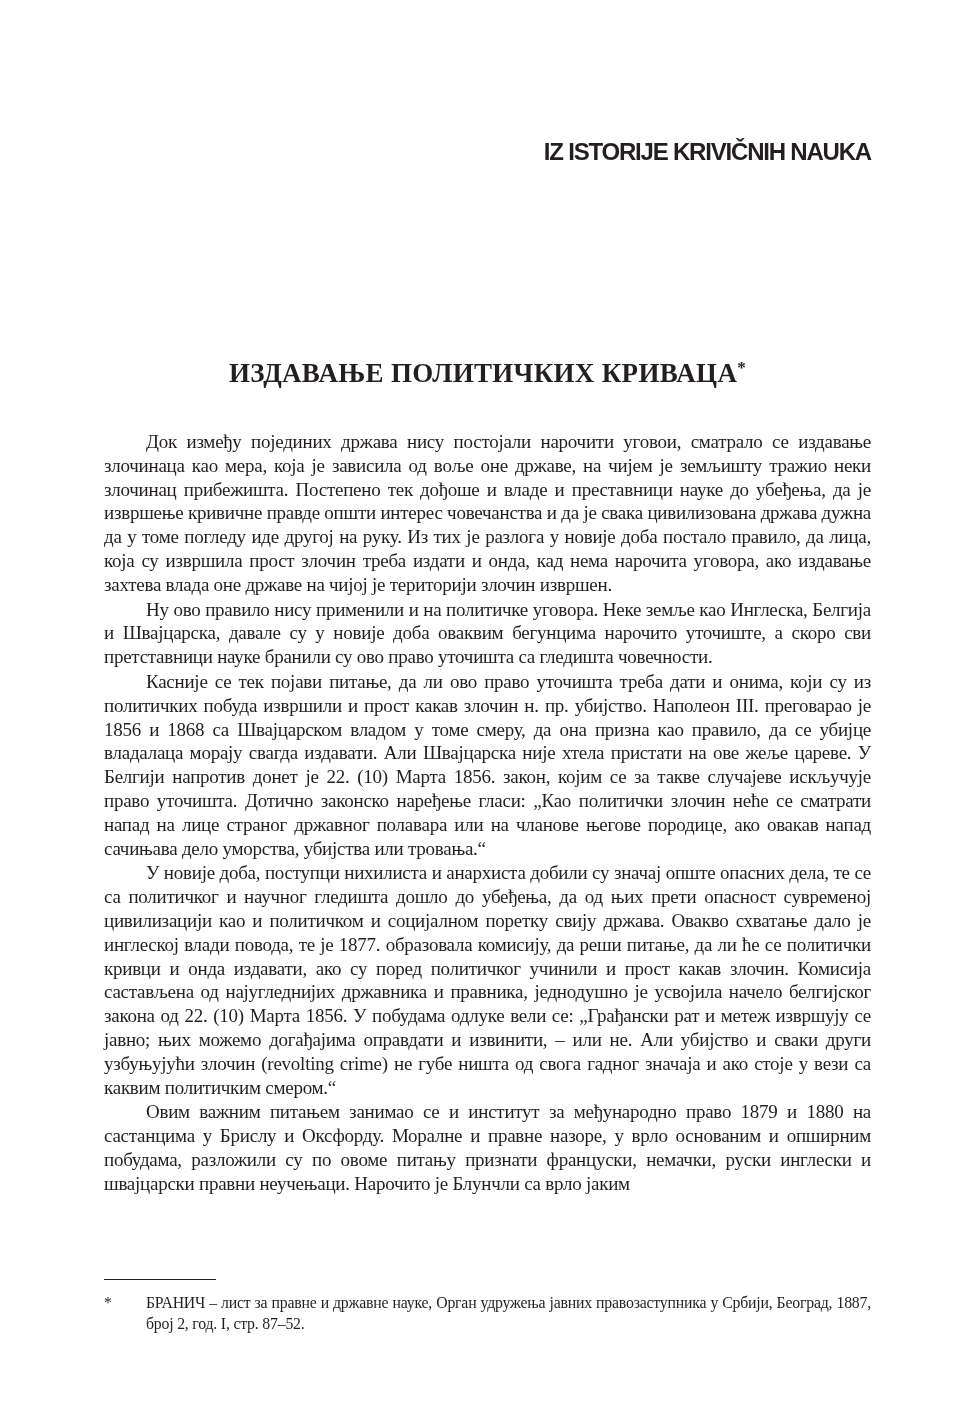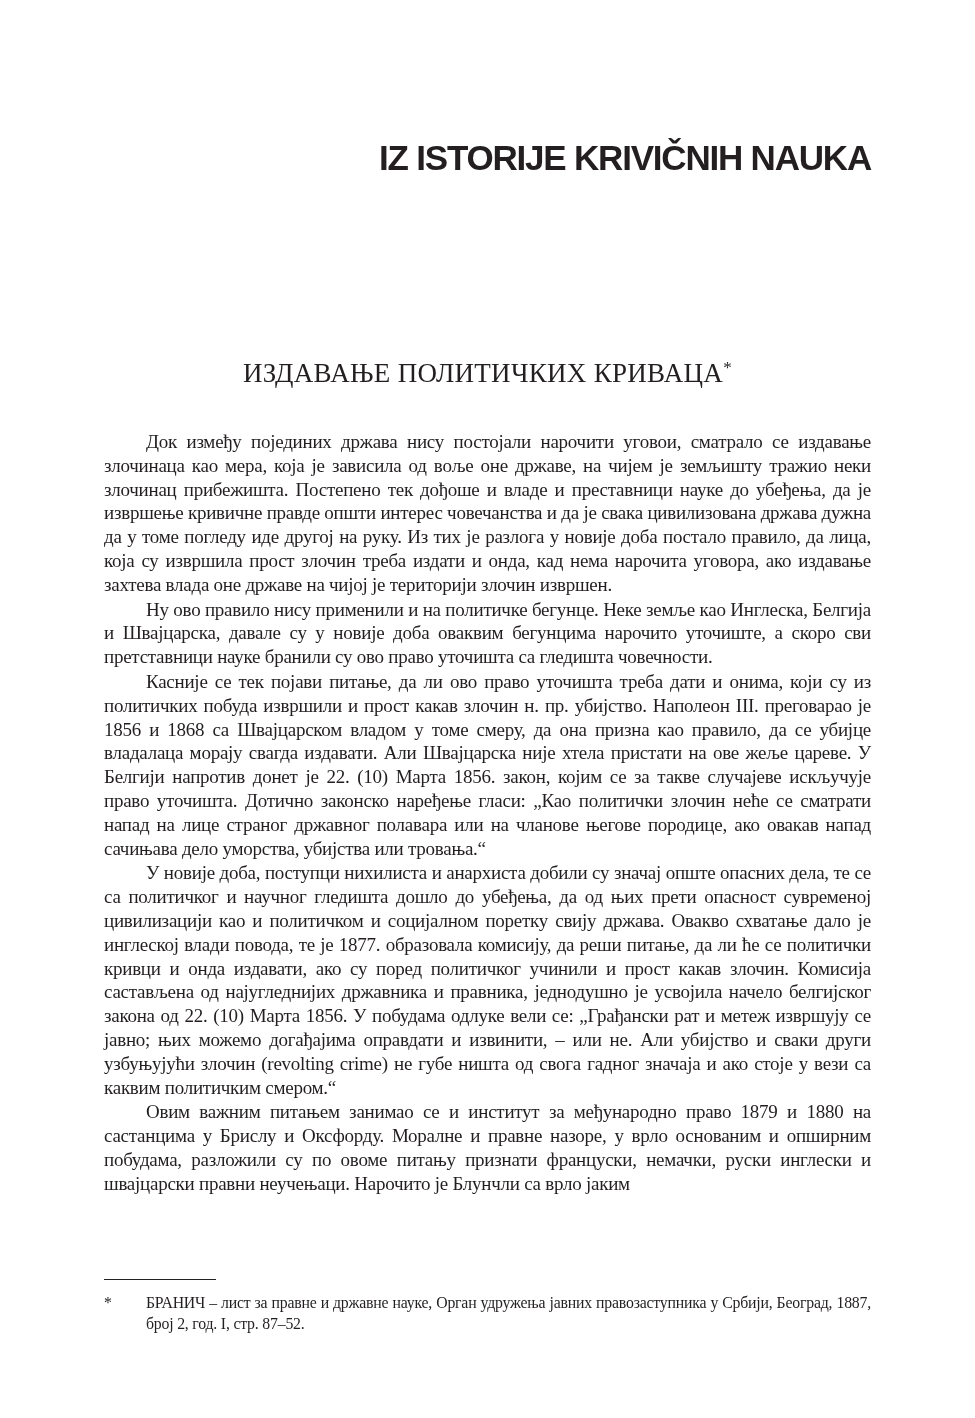--- a/index.html
+++ b/index.html
@@ -1,24 +1,24 @@
 <!DOCTYPE html>
 <html><head>
   <meta charset="utf-8">
   <style>
     html, body { margin: 0; padding: 0; background: #ffffff; }
     body { width: 975px; height: 1418px; position: relative; overflow: hidden; color: #231f20; }
     .section-title {
       position: absolute; right: 104px; top: 138px;
       font-family: "Liberation Sans", sans-serif; font-weight: bold;
-      font-size: 35px; letter-spacing: -1.2px; margin: 0; color: #231f20;
+      font-size: 24px; letter-spacing: -1.2px; margin: 0; color: #231f20;
     }
     .article-title {
       position: absolute; left: 0; width: 975px; top: 358px; text-align: center;
-      font-family: "Liberation Serif", serif; font-weight: normal;
+      font-family: "Liberation Serif", serif; font-weight: bold;
       font-size: 27px; letter-spacing: 0.3px; margin: 0; color: #231f20;
     }
     .article-title sup { font-size: 17px; vertical-align: 9px; }
     .body-text {
       position: absolute; left: 104px; width: 767px; top: 430px;
       font-family: "Liberation Serif", serif; font-size: 19px; line-height: 23.8px;
       text-align: justify; letter-spacing: -0.25px;
     }
     .body-text p { margin: 0 0 1px 0; text-indent: 42px; hyphens: manual; }
     .footnote-rule {
@@ -35,21 +35,21 @@
   </style>
 </head>
 <body>
 
 <h1 class="section-title">IZ ISTORIJE KRIVIČNIH NAUKA</h1>
 
 <h2 class="article-title"><span>ИЗДАВАЊЕ ПОЛИТИЧКИХ КРИВАЦА</span><sup>*</sup></h2>
 
 <div class="body-text">
   <p>Док између појединих држава нису постојали нарочити уговои, сматрало се издавање злочинаца као мера, која је зависила од воље оне државе, на чијем је земљишту тражио неки злочинац прибежишта. Постепено тек дођоше и владе и преставници науке до убеђења, да је извршење кривичне правде општи интерес човечанства и да је свака цивилизована држава дужна да у томе погледу иде другој на руку. Из тих је разлога у новије доба постало правило, да лица, која су извршила прост злочин треба издати и онда, кад нема нарочита уговора, ако издавање захтева влада оне државе на чијој је територији злочин извршен.</p>
-  <p>Ну ово правило нису применили и на политичке бегунце. Неке земље као Инглеска, Белгија и Швајцарска, давале су у новије доба оваквим бегунцима нарочито уточиште, а скоро сви претставници науке бранили су ово право уточишта са гледишта човечности.</p>
+  <p>Ну ово правило нису применили и на политичке уговора. Неке земље као Инглеска, Белгија и Швајцарска, давале су у новије доба оваквим бегунцима нарочито уточиште, а скоро сви претставници науке бранили су ово право уточишта са гледишта човечности.</p>
   <p>Касније се тек појави питање, да ли ово право уточишта треба дати и онима, који су из политичких побуда извршили и прост какав злочин н. пр. убијство. Наполеон III. преговарао је 1856 и 1868 са Швајцарском владом у томе смеру, да она призна као правило, да се убијце владалаца морају свагда издавати. Али Швајцарска није хтела пристати на ове жеље цареве. У Белгији напротив донет је 22. (10) Марта 1856. закон, којим се за такве случајеве искључује право уточишта. Дотично законско наређење гласи: „Као политички злочин неће се сматрати напад на лице страног државног полавара или на чланове његове породице, ако овакав напад сачињава дело уморства, убијства или тровања.“</p>
   <p>У новије доба, поступци нихилиста и анархиста добили су значај опште опасних дела, те се са политичког и научног гледишта дошло до убеђења, да од њих прети опасност сувременој цивилизацији као и политичком и социјалном поретку свију држава. Овакво схватање дало је инглеској влади повода, те је 1877. образовала комисију, да реши питање, да ли ће се политички кривци и онда издавати, ако су поред политичког учинили и прост какав злочин. Комисија састављена од најугледнијих државника и правника, једнодушно је усвојила начело белгијског закона од 22. (10) Марта 1856. У побудама одлуке вели се: „Грађански рат и метеж извршују се јавно; њих можемо догађајима оправдати и извинити, – или не. Али убијство и сваки други узбуњујући злочин (revolting crime) не губе ништа од свога гадног значаја и ако стоје у вези са каквим политичким смером.“</p>
   <p>Овим важним питањем занимао се и институт за међународно право 1879 и 1880 на састанцима у Брислу и Оксфорду. Моралне и правне назоре, у врло основаним и опширним побудама, разложили су по овоме питању признати француски, немачки, руски инглески и швајцарски правни неучењаци. Нарочито је Блунчли са врло јаким</p>
 </div>
 
 <div class="footnote-rule"></div>
 
 <div class="footnote">
   <span class="footnote-mark">*</span>
   <span class="footnote-text">БРАНИЧ – лист за правне и државне науке, Орган удружења јавних правозаступника у Србији, Београд, 1887, број 2, год. I, стр. 87–52.</span>

